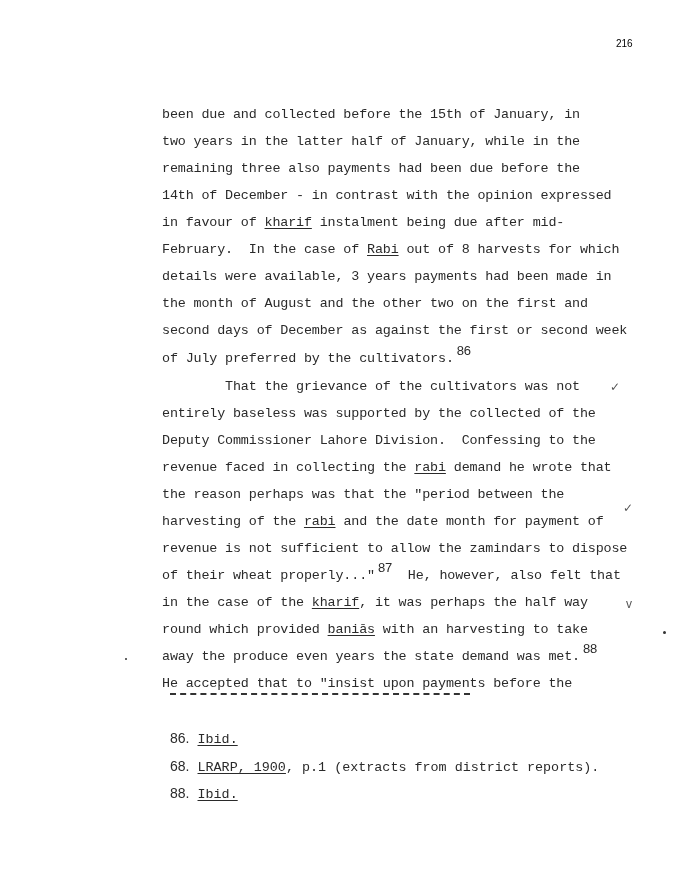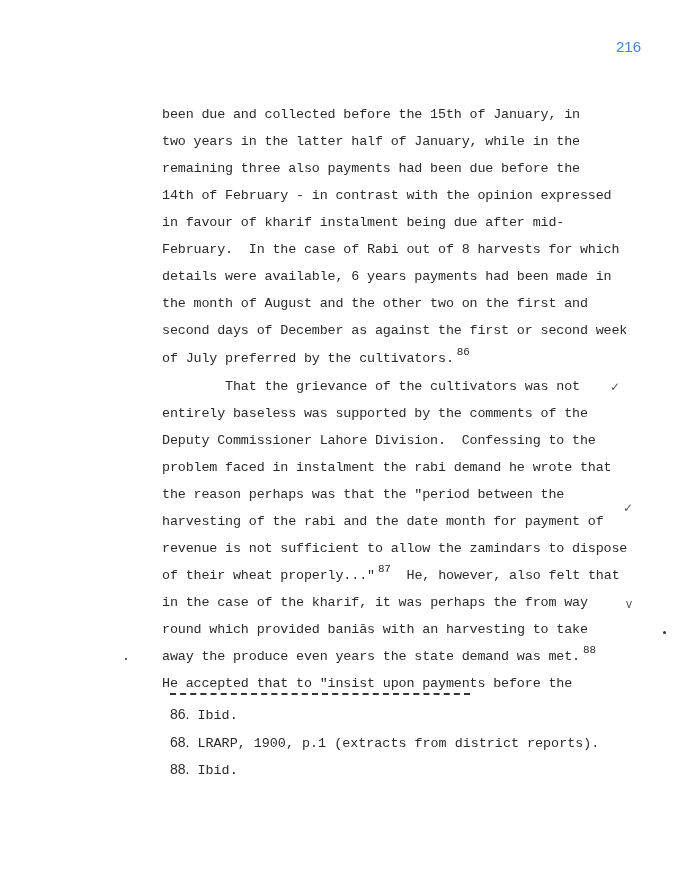--- a/index.html
+++ b/index.html
@@ -4,73 +4,73 @@
   <style>
     html, body { margin: 0; padding: 0; }
     body {
       width: 700px; height: 881px; background: #ffffff; position: relative; overflow: hidden;
       font-family: "Liberation Mono", "DejaVu Sans Mono", monospace;
       color: #2a2a2a;
     }
     .page-number {
       position: absolute; left: 616px; top: 38px;
       font-family: "Liberation Sans", "DejaVu Sans", sans-serif;
-      font-size: 15px; color: #3b82f6;
+      font-size: 10px; color: #000000;
     }
     .line {
       position: absolute; left: 162px; white-space: pre;
       font-size: 13.4px; letter-spacing: -0.15px; line-height: 16px;
     }
-    .u { text-underline-offset: 2px; }
+    .u { text-decoration: underline; text-underline-offset: 2px; }
     sup.fn {
-      font-family: Liberation Mono, monospace;
-      font-size: 11px; vertical-align: 7px; line-height: 0; margin-left: 3px;
+      font-family: Liberation Sans, sans-serif;
+      font-size: 13px; vertical-align: 7px; line-height: 0; margin-left: 3px;
     }
     .rule {
       position: absolute; left: 170px; top: 693px; width: 300px; height: 0;
       border-top: 2px dashed #333;
     }
     .fnline {
       position: absolute; left: 170px; white-space: pre;
-      font-size: 13.4px; line-height: 16px;
+      font-size: 13.4px; line-height: 16px; margin-top: 24px;
     }
     .fnnum { font-family: "Liberation Sans", "DejaVu Sans", sans-serif; font-size: 14px; }
     .mark {
       position: absolute; font-family: "DejaVu Sans", sans-serif; font-size: 12px; color: #555;
     }
     .dot { position: absolute; width: 3px; height: 3px; background: #333; border-radius: 50%; }
   </style>
 </head>
 <body>
 
 <div class="page-number">216</div>
 
 <div>
   <div class="line" style="top:107px">been due and collected before the 15th of January, in</div>
   <div class="line" style="top:134px">two years in the latter half of January, while in the</div>
   <div class="line" style="top:161px">remaining three also payments had been due before the</div>
-  <div class="line" style="top:188px">14th of February - in contrast with the opinion expressed</div>
+  <div class="line" style="top:188px">14th of December - in contrast with the opinion expressed</div>
   <div class="line" style="top:215px"><span>in favour of </span><span class="u">kharif</span><span> instalment being due after mid-</span></div>
   <div class="line" style="top:242px"><span>February.  In the case of </span><span class="u">Rabi</span><span> out of 8 harvests for which</span></div>
-  <div class="line" style="top:269px">details were available, 6 years payments had been made in</div>
+  <div class="line" style="top:269px">details were available, 3 years payments had been made in</div>
   <div class="line" style="top:296px">the month of August and the other two on the first and</div>
   <div class="line" style="top:323px">second days of December as against the first or second week</div>
   <div class="line" style="top:351px"><span>of July preferred by the cultivators.</span><sup class="fn">86</sup></div>
 </div>
 
 <div>
   <div class="line" style="top:379px">        That the grievance of the cultivators was not</div>
-  <div class="line" style="top:406px">entirely baseless was supported by the comments of the</div>
+  <div class="line" style="top:406px">entirely baseless was supported by the collected of the</div>
   <div class="line" style="top:433px">Deputy Commissioner Lahore Division.  Confessing to the</div>
-  <div class="line" style="top:460px"><span>problem faced in instalment the </span><span class="u">rabi</span><span> demand he wrote that</span></div>
+  <div class="line" style="top:460px"><span>revenue faced in collecting the </span><span class="u">rabi</span><span> demand he wrote that</span></div>
   <div class="line" style="top:487px">the reason perhaps was that the "period between the</div>
   <div class="line" style="top:514px"><span>harvesting of the </span><span class="u">rabi</span><span> and the date month for payment of</span></div>
   <div class="line" style="top:541px">revenue is not sufficient to allow the zamindars to dispose</div>
   <div class="line" style="top:568px"><span>of their wheat properly..."</span><sup class="fn">87</sup><span>  He, however, also felt that</span></div>
-  <div class="line" style="top:595px"><span>in the case of the </span><span class="u">kharif</span><span>, it was perhaps the from way</span></div>
+  <div class="line" style="top:595px"><span>in the case of the </span><span class="u">kharif</span><span>, it was perhaps the half way</span></div>
   <div class="line" style="top:622px"><span>round which provided </span><span class="u">baniās</span><span> with an harvesting to take</span></div>
   <div class="line" style="top:649px"><span>away the produce even years the state demand was met.</span><sup class="fn">88</sup></div>
   <div class="line" style="top:676px">He accepted that to "insist upon payments before the</div>
 </div>
 
 <span class="mark" style="left:610px; top:380px;">✓</span>
 <span class="mark" style="left:623px; top:501px;">✓</span>
 <span class="mark" style="left:626px; top:597px; font-family:'Liberation Sans', sans-serif;">v</span>
 <span class="dot" style="left:663px; top:631px;"></span>
 <span class="dot" style="left:125px; top:658px; width:2px; height:2px;"></span>

